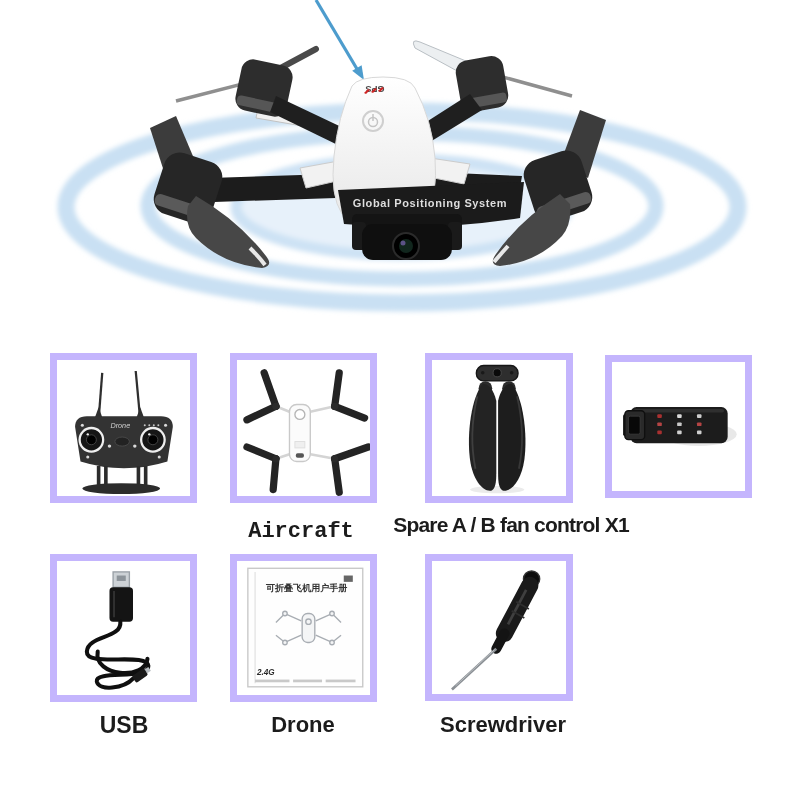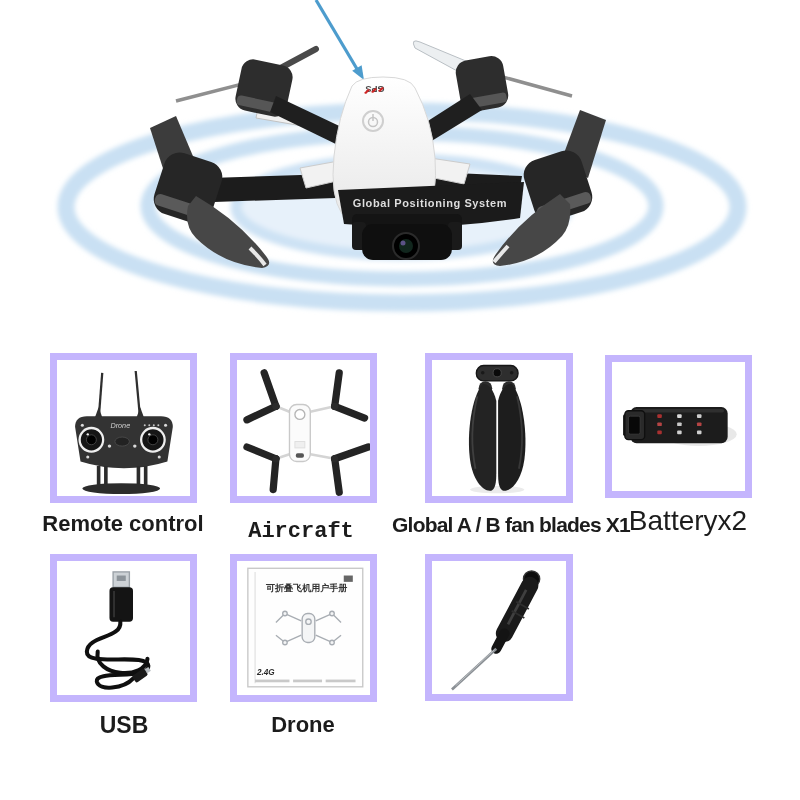--- a/index.html
+++ b/index.html
@@ -209,24 +209,22 @@
         <rect x="72" y="58" width="5" height="4" rx="1" fill="#d8d8d8"></rect>
         <rect x="72" y="67" width="5" height="4" rx="1" fill="#c8c8c8"></rect>
         <rect x="72" y="76" width="5" height="4" rx="1" fill="#d0d0d0"></rect>
         <rect x="94" y="58" width="5" height="4" rx="1" fill="#cccccc"></rect>
         <rect x="94" y="67" width="5" height="4" rx="1" fill="#b44444"></rect>
         <rect x="94" y="76" width="5" height="4" rx="1" fill="#cfcfcf"></rect>
       </g>
     </svg>
   </div>
 
-  <div class="label" style="left:123px;top:512px;font-size:22px;">Remote control</div>
   <div class="label" style="left:301px;top:520px;font-size:22px;font-family:Liberation Mono, monospace;">Aircraft</div>
-  <div class="label" style="left:511px;top:513px;font-size:21px;letter-spacing:-0.8px;">Global A / B fan blades X1</div>
-  <div class="label light" style="left:688px;top:506px;font-size:28px;">Batteryx2</div>
+  <div class="label" style="left:511px;top:513px;font-size:21px;letter-spacing:-0.8px;">Spare A / B fan control X1</div>
 
   <div class="item-box" style="left:50px;top:554px;width:147px;height:148px;">
     <svg viewBox="0 0 147 148">
       <rect x="62" y="12" width="18" height="17" fill="#cdd2d6" stroke="#9aa1a7" stroke-width="1.5"></rect>
       <rect x="66" y="16" width="10" height="6" fill="#8d949a"></rect>
       <rect x="58" y="29" width="26" height="38" rx="4" fill="#141414"></rect>
       <line x1="63" y1="33" x2="63" y2="62" stroke="#333333" stroke-width="2"></line>
       <path d="M70 67 C 72 86 34 82 33 100 C 32 118 100 100 101 116 C 102 132 42 120 44 133 C 46 144 74 141 84 130" stroke="#0f0f0f" stroke-width="4.5" fill="none" stroke-linecap="round"></path>
       <path d="M45 100 C 40 128 98 132 100 108" stroke="#0f0f0f" stroke-width="4.5" fill="none" stroke-linecap="round"></path>
       <g transform="rotate(-35 92 127)">
@@ -276,14 +274,15 @@
       <line x1="93" y1="45" x2="107" y2="53" stroke="#2e2e2e" stroke-width="2"></line>
       <line x1="88" y1="55" x2="102" y2="63" stroke="#2e2e2e" stroke-width="2"></line>
       <line x1="80" y1="80" x2="71" y2="97" stroke="#141414" stroke-width="11" stroke-linecap="round"></line>
       <line x1="71" y1="97" x2="22" y2="142" stroke="#8a8f94" stroke-width="3"></line>
       <line x1="69" y1="98" x2="26" y2="138" stroke="#c0c4c8" stroke-width="1"></line>
     </svg>
   </div>
 
   <div class="label" style="left:124px;top:713px;font-size:23px;">USB</div>
   <div class="label" style="left:303px;top:713px;font-size:22px;">Drone</div>
+  <div class="label" style="left:503px;top:713px;font-size:22px;">Screwdriver</div>
 
 </div>
 
 </body></html>

